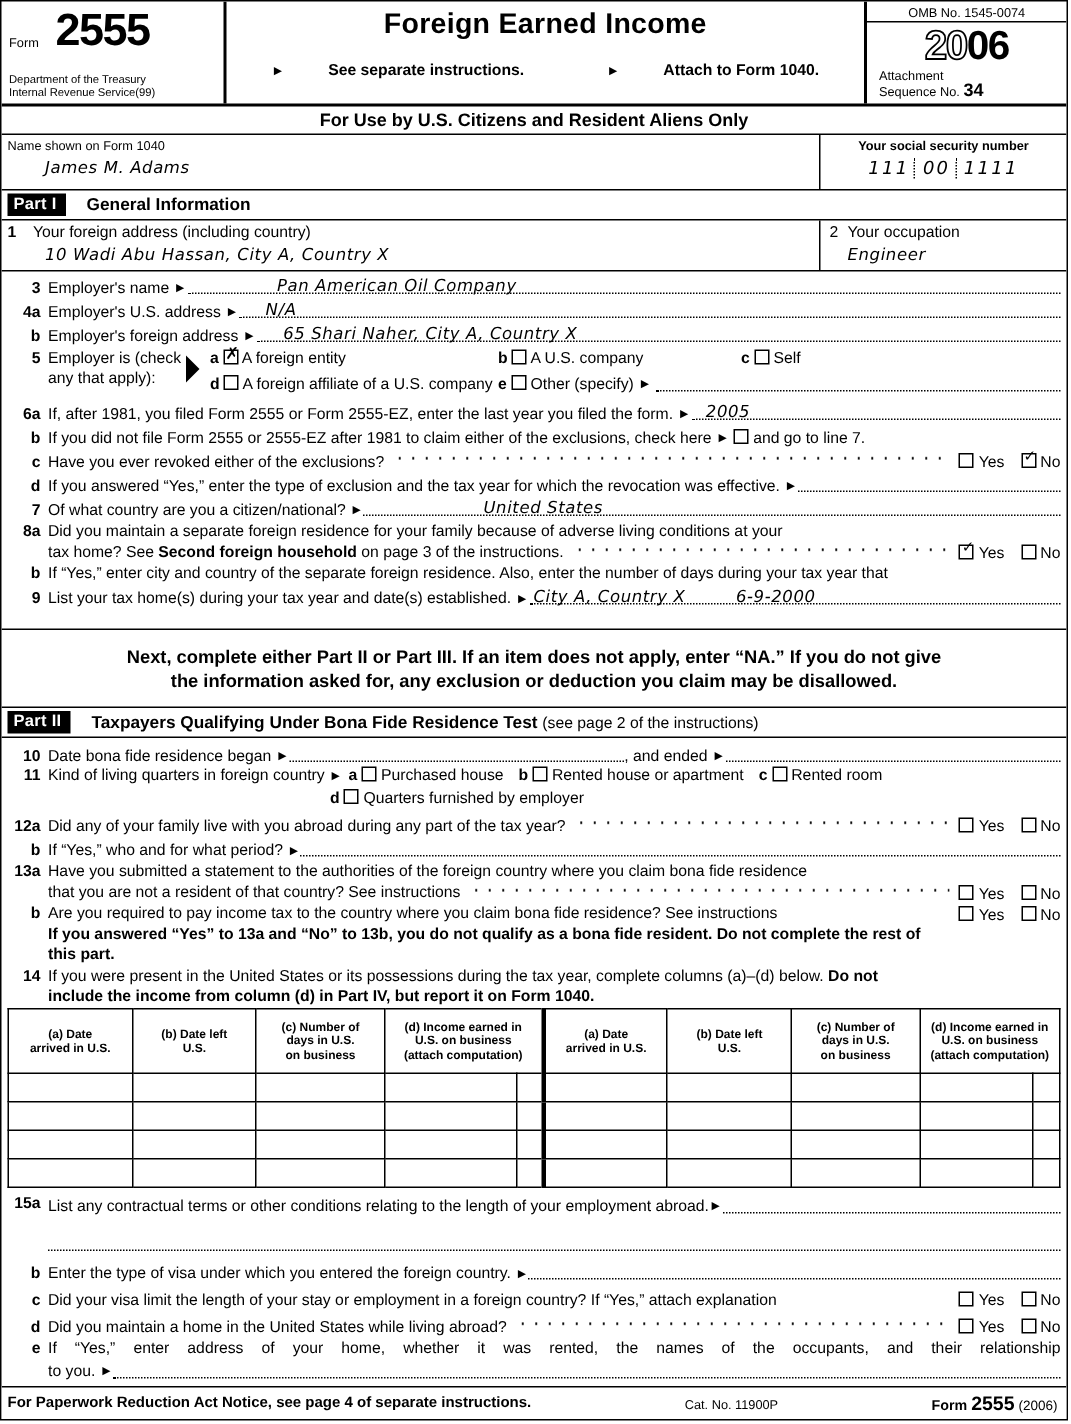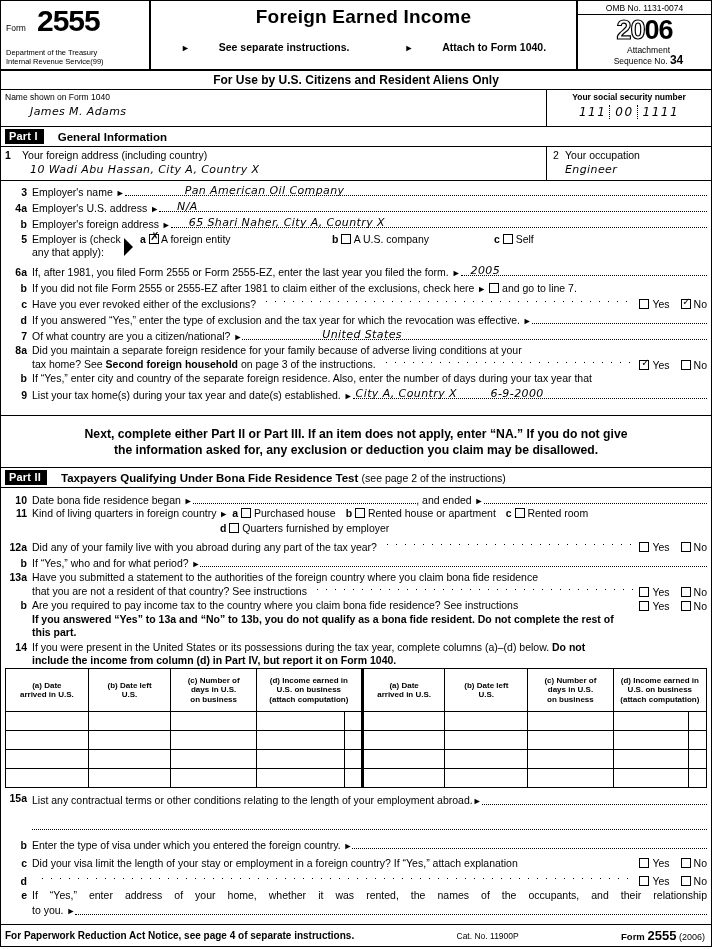--- a/index.html
+++ b/index.html
@@ -74,21 +74,21 @@
   .hdr-left .dept{position:absolute;left:5px;bottom:3px;font-size:7.5px;line-height:9px;}
   .hdr-left .dept .nn{float:right;margin-right:6px;}
   .hdr-mid{flex:1;border-right:2px solid #000;box-sizing:border-box;text-align:center;padding-top:5px;}
   .hdr-mid .t{font-size:19px;font-weight:bold;letter-spacing:.2px;}
   .hdr-mid .subs{margin-top:13px;font-size:10.5px;font-weight:bold;}
   .hdr-mid .subs span{margin:0 13px;}
   .hdr-right{width:133px;box-sizing:border-box;text-align:center;}
   .hdr-right .omb{font-size:8.5px;padding:2px 0 1px;border-bottom:1px solid #000;}
   .hdr-right .yr{font-size:27px;font-weight:bold;line-height:29px;letter-spacing:-1px;margin-top:1px;}
   .hdr-right .yr .hollow{color:#fff;-webkit-text-stroke:1.2px #000;text-stroke:1.2px #000;}
-  .hdr-right .att{font-size:8.5px;line-height:10px;text-align:center;padding-left:8px;}
+  .hdr-right .att{font-size:8.5px;line-height:10px;text-align:left;padding-left:8px;}
   .hdr-right .att .sq{font-size:12px;font-weight:bold;}
 
   .useline{text-align:center;font-size:12px;font-weight:bold;padding:2px 0 2px;border-bottom:1.5px solid #000;}
 
   
   .namerow{display:flex;border-bottom:1.5px solid #000;height:36px;}
   .namebox{flex:1;border-right:1px solid #000;box-sizing:border-box;padding:2px 4px;}
   .namebox .lbl{font-size:8.5px;}
   .namebox .val{padding-left:25px;padding-top:3px;}
   .ssnbox{width:164px;box-sizing:border-box;padding:2px 4px;text-align:center;}
@@ -170,21 +170,21 @@
     <div class="hdr-mid">
       <div class="t">Foreign Earned Income</div>
       <div class="subs">
         <span><span class="arrow">►</span>
           <span>See separate instructions.</span></span>
         <span><span class="arrow">►</span>
           <span>Attach to Form 1040.</span></span>
       </div>
     </div>
     <div class="hdr-right">
-      <div class="omb">OMB No. 1131-0074</div>
+      <div class="omb">OMB No. 1545-0074</div>
       <div class="yr"><span class="hollow">20</span><span>06</span></div>
       <div class="att">
         <span>Attachment</span><br>
         <span>Sequence No.</span>
         <span class="sq">34</span>
       </div>
     </div>
   </div>
 
   <div class="useline">For Use by U.S. Citizens and Resident Aliens Only</div>
@@ -266,20 +266,34 @@
         <span class="txt" style="width:162px;">
           <b>b</b>
           <span class="cb"></span>
           <span>A U.S. company</span>
         </span>
         <span class="txt">
           <b>c</b>
           <span class="cb"></span>
           <span>Self</span>
         </span>
+      </div>
+      <div style="display:flex;align-items:flex-end;margin-top:2px;">
+        <span class="txt" style="width:192px;">
+          <b>d</b>
+          <span class="cb"></span>
+          <span>A foreign affiliate of a U.S. company</span>
+        </span>
+        <span class="txt" style="white-space:nowrap;">
+          <b>e</b>
+          <span class="cb"></span>
+          <span>Other (specify)</span>
+          <span class="arrow">►</span>
+        </span>
+        <span class="dots" style="margin-left:3px;"></span>
       </div>
     </span>
   </div>
 
   <div class="line" style="margin-top:1px;">
     <span class="num">6a</span>
     <span class="lab"><span>If, after 1981, you filed Form 2555 or Form 2555-EZ, enter the last year you filed the form.</span> <span class="arrow">►</span></span>
     <span class="hlfill">
       <span class="hv hand" style="left:10px;">2005</span>
       <span class="dots" style="display:block;"></span>
@@ -596,20 +610,21 @@
     <span class="num">c</span>
     <span class="lab">Did your visa limit the length of your stay or employment in a foreign country? If “Yes,” attach explanation</span>
     <span style="flex:1;"></span>
     <span class="yn">
       <span class="cb"></span><span>Yes</span><span class="sp"></span><span class="cb"></span><span>No</span>
     </span>
   </div>
 
   <div class="line" style="margin-top:2px;">
     <span class="num">d</span>
+    <span class="lab">Did you maintain a home in the United States while living abroad?</span>
     <span class="leaderdots" style="margin:0 6px 3px 6px;"></span>
     <span class="yn">
       <span class="cb"></span><span>Yes</span><span class="sp"></span><span class="cb"></span><span>No</span>
     </span>
   </div>
 
   <div style="display:flex;padding:2px 4px 0 4px;">
     <span class="num">e</span>
     <span style="flex:1;">
       <div class="txt" style="text-align:justify;text-align-last:justify;">If “Yes,” enter address of your home, whether it was rented, the names of the occupants, and their relationship</div>

